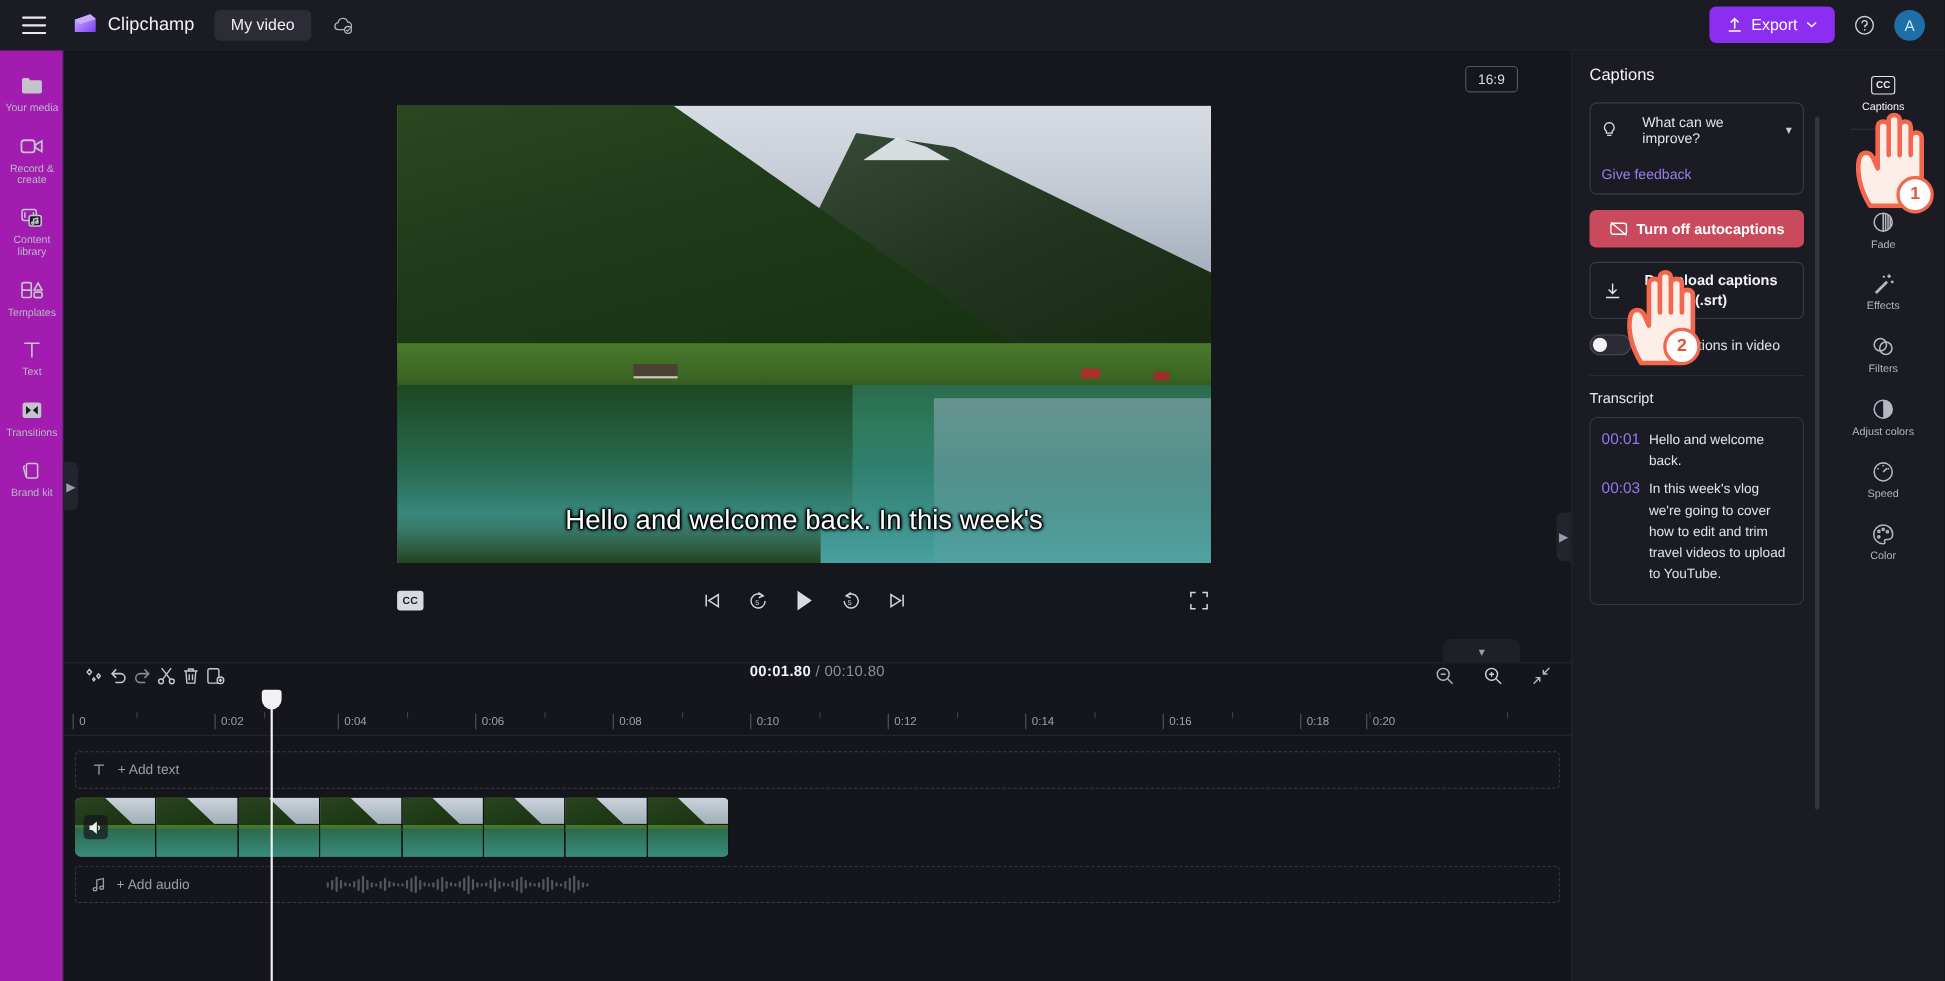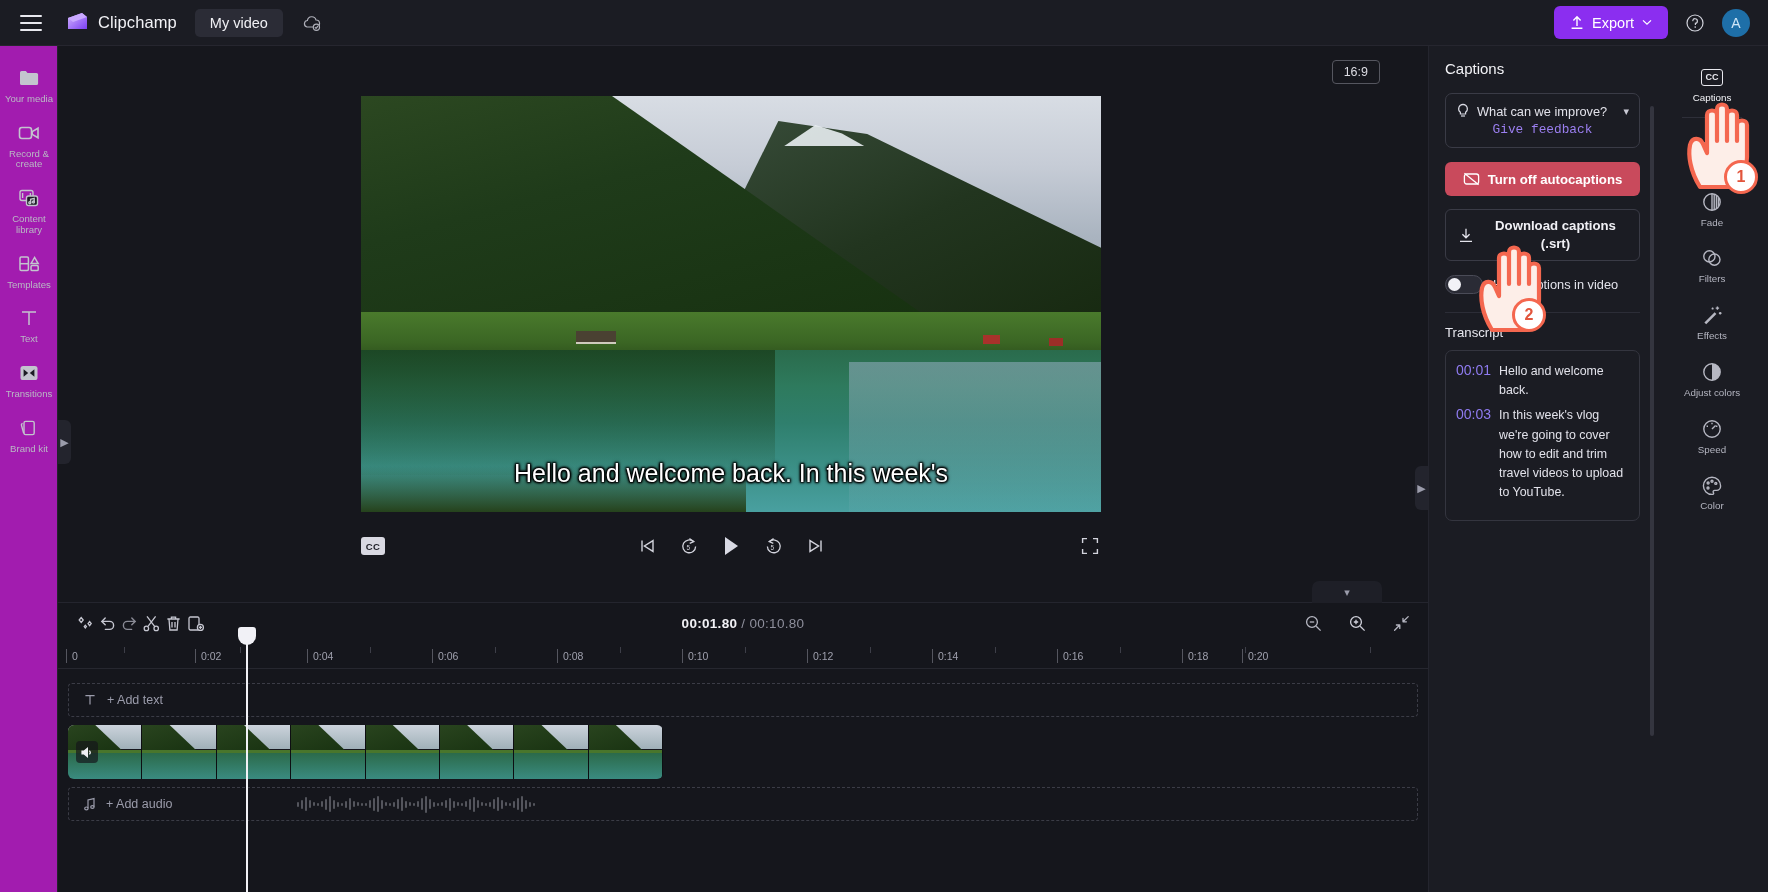--- a/index.html
+++ b/index.html
@@ -142,21 +142,21 @@
     position: absolute; right: 0px; top: 420px; width: 13px; height: 44px;
     background: #23242d; border-radius: 6px 0 0 6px; display: flex;
     align-items: center; justify-content: center; cursor: pointer; color:#9b9cab; font-size:11px;
   }
 
   
   .timeline {
     position: absolute; left: 58px; top: 602px; width: 1370px; height: 290px;
     background: #15161c; border-top: 1px solid #24252e;
   }
-  .tl-toolbar { position: relative; height: 40px; display: flex; align-items: center; padding-left: 16px; }
+  .tl-toolbar { position: relative; height: 40px; display: flex; align-items: flex-start; padding-left: 16px; }
   .tl-ico { width: 22px; height: 22px; display: flex; align-items: center; justify-content: center; cursor: pointer; }
   .tl-time {
     position: absolute; left: 50%; transform: translateX(-50%);
     font-size: 13.5px; letter-spacing: .3px; white-space: nowrap;
   }
   .tl-time b { font-weight: 700; color: #f2f2f6; }
   .tl-time span { color: #8e8f9c; }
   .tl-zoom { position: absolute; right: 16px; display: flex; align-items: center; gap: 22px; }
   .collapse-tab {
     position: absolute; right: 46px; top: -22px; width: 70px; height: 22px;
@@ -210,22 +210,22 @@
   .panel {
     position: absolute; top: 46px; right: 112px; width: 228px; height: 846px;
     background: #1b1c23; border-left: 1px solid #24252e; padding: 14px 16px 0;
     overflow: hidden;
   }
   .panel-title { font-size: 15px; color: #f2f2f6; margin-bottom: 16px; }
   .feedback-card {
     border: 1px solid #3a3b46; border-radius: 7px; padding: 9px 10px 10px;
     margin-bottom: 14px;
   }
-  .fb-row { display: flex; align-items: center; gap: 7px; font-size: 12.8px; color: #e2e2ea; }
-  .fb-link { text-align: center; color: #9b7ff0; font-size: 12.8px; margin-top: 3px; cursor: pointer; font-family: Liberation Mono, monospace; }
+  .fb-row { display: flex; align-items: center; gap: 23px; font-size: 12.8px; color: #e2e2ea; }
+  .fb-link { text-align: left; color: #9b7ff0; font-size: 12.8px; margin-top: 18px; cursor: pointer; }
   .chev { margin-left: auto; color: #c9cad4; font-size: 11px; }
 
   .danger-btn {
     width: 100%; background: #c94a5c; border: none; border-radius: 6px; height: 34px;
     color: #fff; font-size: 13.2px; font-weight: 700; display: flex; align-items: center;
     justify-content: center; gap: 8px; cursor: pointer; margin-bottom: 13px;
     font-family: "Liberation Sans", sans-serif;
   }
   .ghost-btn {
     width: 100%; border: 1px solid #3a3b46; border-radius: 6px; min-height: 52px;
@@ -811,34 +811,34 @@
           <circle cx="11" cy="11" r="8.2"></circle>
             <path d="M11 2.8 v16.4"></path>
             <path d="M13.2 3.1 V18.9 M15.4 4.1 V17.9 M17.4 6.2 V15.8"></path>
         </svg>
       </span>
       <span class="rrail-label">Fade</span>
     </div>
     <div class="rrail-item">
       <span class="rrail-ico">
         <svg width="22" height="22" viewBox="0 0 22 22" fill="none" stroke="#b6b7c2" stroke-width="1.4">
-          <circle cx="8.4" cy="9.4" r="5.6"></circle>
-            <circle cx="13.4" cy="12.6" r="5.6"></circle>
-        </svg>
-      </span>
-      <span class="rrail-label">Filters</span>
+          <path d="M3.4 18.4 L13.6 8.2 l1.8 1.8 L5.2 20.2Z" fill="#b6b7c2" stroke="none"></path>
+          <path d="M16.4 2.4 v3.4 M14.7 4.1 h3.4 M19.2 8 v2.6 M17.9 9.3 h2.6 M11.6 3.6 v2 M10.6 4.6 h2"></path>
+        </svg>
+      </span>
+      <span class="rrail-label">Effects</span>
     </div>
     <div class="rrail-item">
       <span class="rrail-ico">
         <svg width="22" height="22" viewBox="0 0 22 22" fill="none" stroke="#b6b7c2" stroke-width="1.4">
-          <path d="M3.4 18.4 L13.6 8.2 l1.8 1.8 L5.2 20.2Z" fill="#b6b7c2" stroke="none"></path>
-          <path d="M16.4 2.4 v3.4 M14.7 4.1 h3.4 M19.2 8 v2.6 M17.9 9.3 h2.6 M11.6 3.6 v2 M10.6 4.6 h2"></path>
-        </svg>
-      </span>
-      <span class="rrail-label">Effects</span>
+          <circle cx="8.4" cy="9.4" r="5.6"></circle>
+            <circle cx="13.4" cy="12.6" r="5.6"></circle>
+        </svg>
+      </span>
+      <span class="rrail-label">Filters</span>
     </div>
     <div class="rrail-item">
       <span class="rrail-ico">
         <svg width="22" height="22" viewBox="0 0 22 22">
             <circle cx="11" cy="11" r="8.2" fill="none" stroke="#b6b7c2" stroke-width="1.4"></circle>
             <path d="M11 2.8 a8.2 8.2 0 0 1 0 16.4Z" fill="#b6b7c2"></path>
           </svg>
       </span>
       <span class="rrail-label">Adjust colors</span>
     </div>

